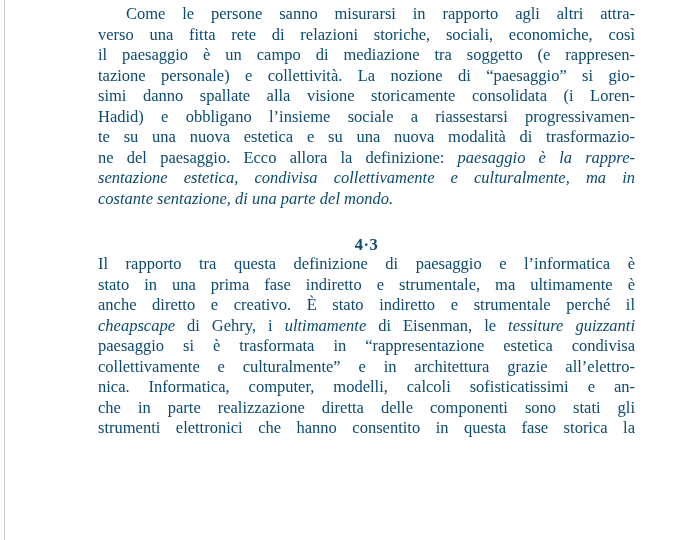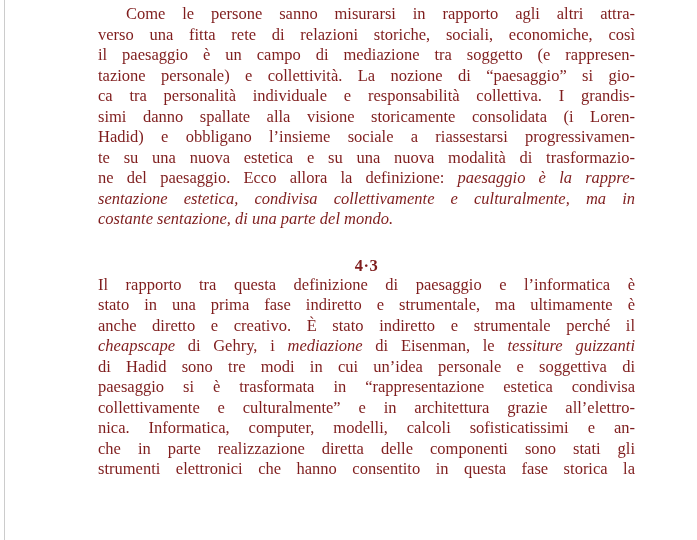--- a/index.html
+++ b/index.html
@@ -7,21 +7,21 @@
     padding: 0;
     background: #ffffff;
   }
   .page {
     position: relative;
     width: 697px;
     height: 540px;
     background: #ffffff;
     overflow: hidden;
     font-family: "Liberation Serif", "DejaVu Serif", serif;
-    color: #7f1d1d;
+    color: #0c4a6e;
   }
   .page-edge-line {
     position: absolute;
     left: 4px;
     top: 0;
     width: 1px;
     height: 540px;
     background: #cccccc;
   }
   .text-block {
@@ -65,39 +65,37 @@
 
 <div class="page">
   <div class="page-edge-line"></div>
   <div class="text-block">
 
     <div class="para para1">
         <div class="line indent"><span>Come le persone sanno misurarsi in rapporto agli altri attra-</span></div>
         <div class="line"><span>verso una fitta rete di relazioni storiche, sociali, economiche, così</span></div>
         <div class="line"><span>il paesaggio è un campo di mediazione tra soggetto (e rappresen-</span></div>
         <div class="line"><span>tazione personale) e collettività. La nozione di “paesaggio” si gio-</span></div>
-        <div class="line"><span>ca tra personalità individuale e responsabilità collettiva. I grandis-</span></div>
         <div class="line"><span>simi danno spallate alla visione storicamente consolidata (i Loren-</span></div>
         <div class="line"><span>Hadid) e obbligano l’insieme sociale a riassestarsi progressivamen-</span></div>
         <div class="line"><span>te su una nuova estetica e su una nuova modalità di trasformazio-</span></div>
         <div class="line"><span>ne del paesaggio. Ecco allora la definizione: </span><em>paesaggio è la rappre-</em></div>
         <div class="line"><em>sentazione estetica, condivisa collettivamente e culturalmente, ma in</em></div>
         <div class="line last"><em>costante sentazione, di una parte del mondo.</em></div>
       </div>
 
     <div class="section-heading">
       <div class="section-number">4·3</div>
     </div>
 
     <div class="para para2">
         <div class="line"><span>Il rapporto tra questa definizione di paesaggio e l’informatica è</span></div>
         <div class="line"><span>stato in una prima fase indiretto e strumentale, ma ultimamente è</span></div>
         <div class="line"><span>anche diretto e creativo. È stato indiretto e strumentale perché il</span></div>
-        <div class="line"><em>cheapscape</em><span> di Gehry, i </span><em>mediazione</em><span> di Eisenman, le </span><em>tessiture guizzanti</em></div>
-        <div class="line"><span>di Hadid sono tre modi in cui un’idea personale e soggettiva di</span></div>
+        <div class="line"><em>cheapscape</em><span> di Gehry, i </span><em>ultimamente</em><span> di Eisenman, le </span><em>tessiture guizzanti</em></div>
         <div class="line"><span>paesaggio si è trasformata in “rappresentazione estetica condivisa</span></div>
         <div class="line"><span>collettivamente e culturalmente” e in architettura grazie all’elettro-</span></div>
         <div class="line"><span>nica. Informatica, computer, modelli, calcoli sofisticatissimi e an-</span></div>
         <div class="line"><span>che in parte realizzazione diretta delle componenti sono stati gli</span></div>
         <div class="line"><span>strumenti elettronici che hanno consentito in questa fase storica la</span></div>
       </div>
 
   </div>
 </div>
 

